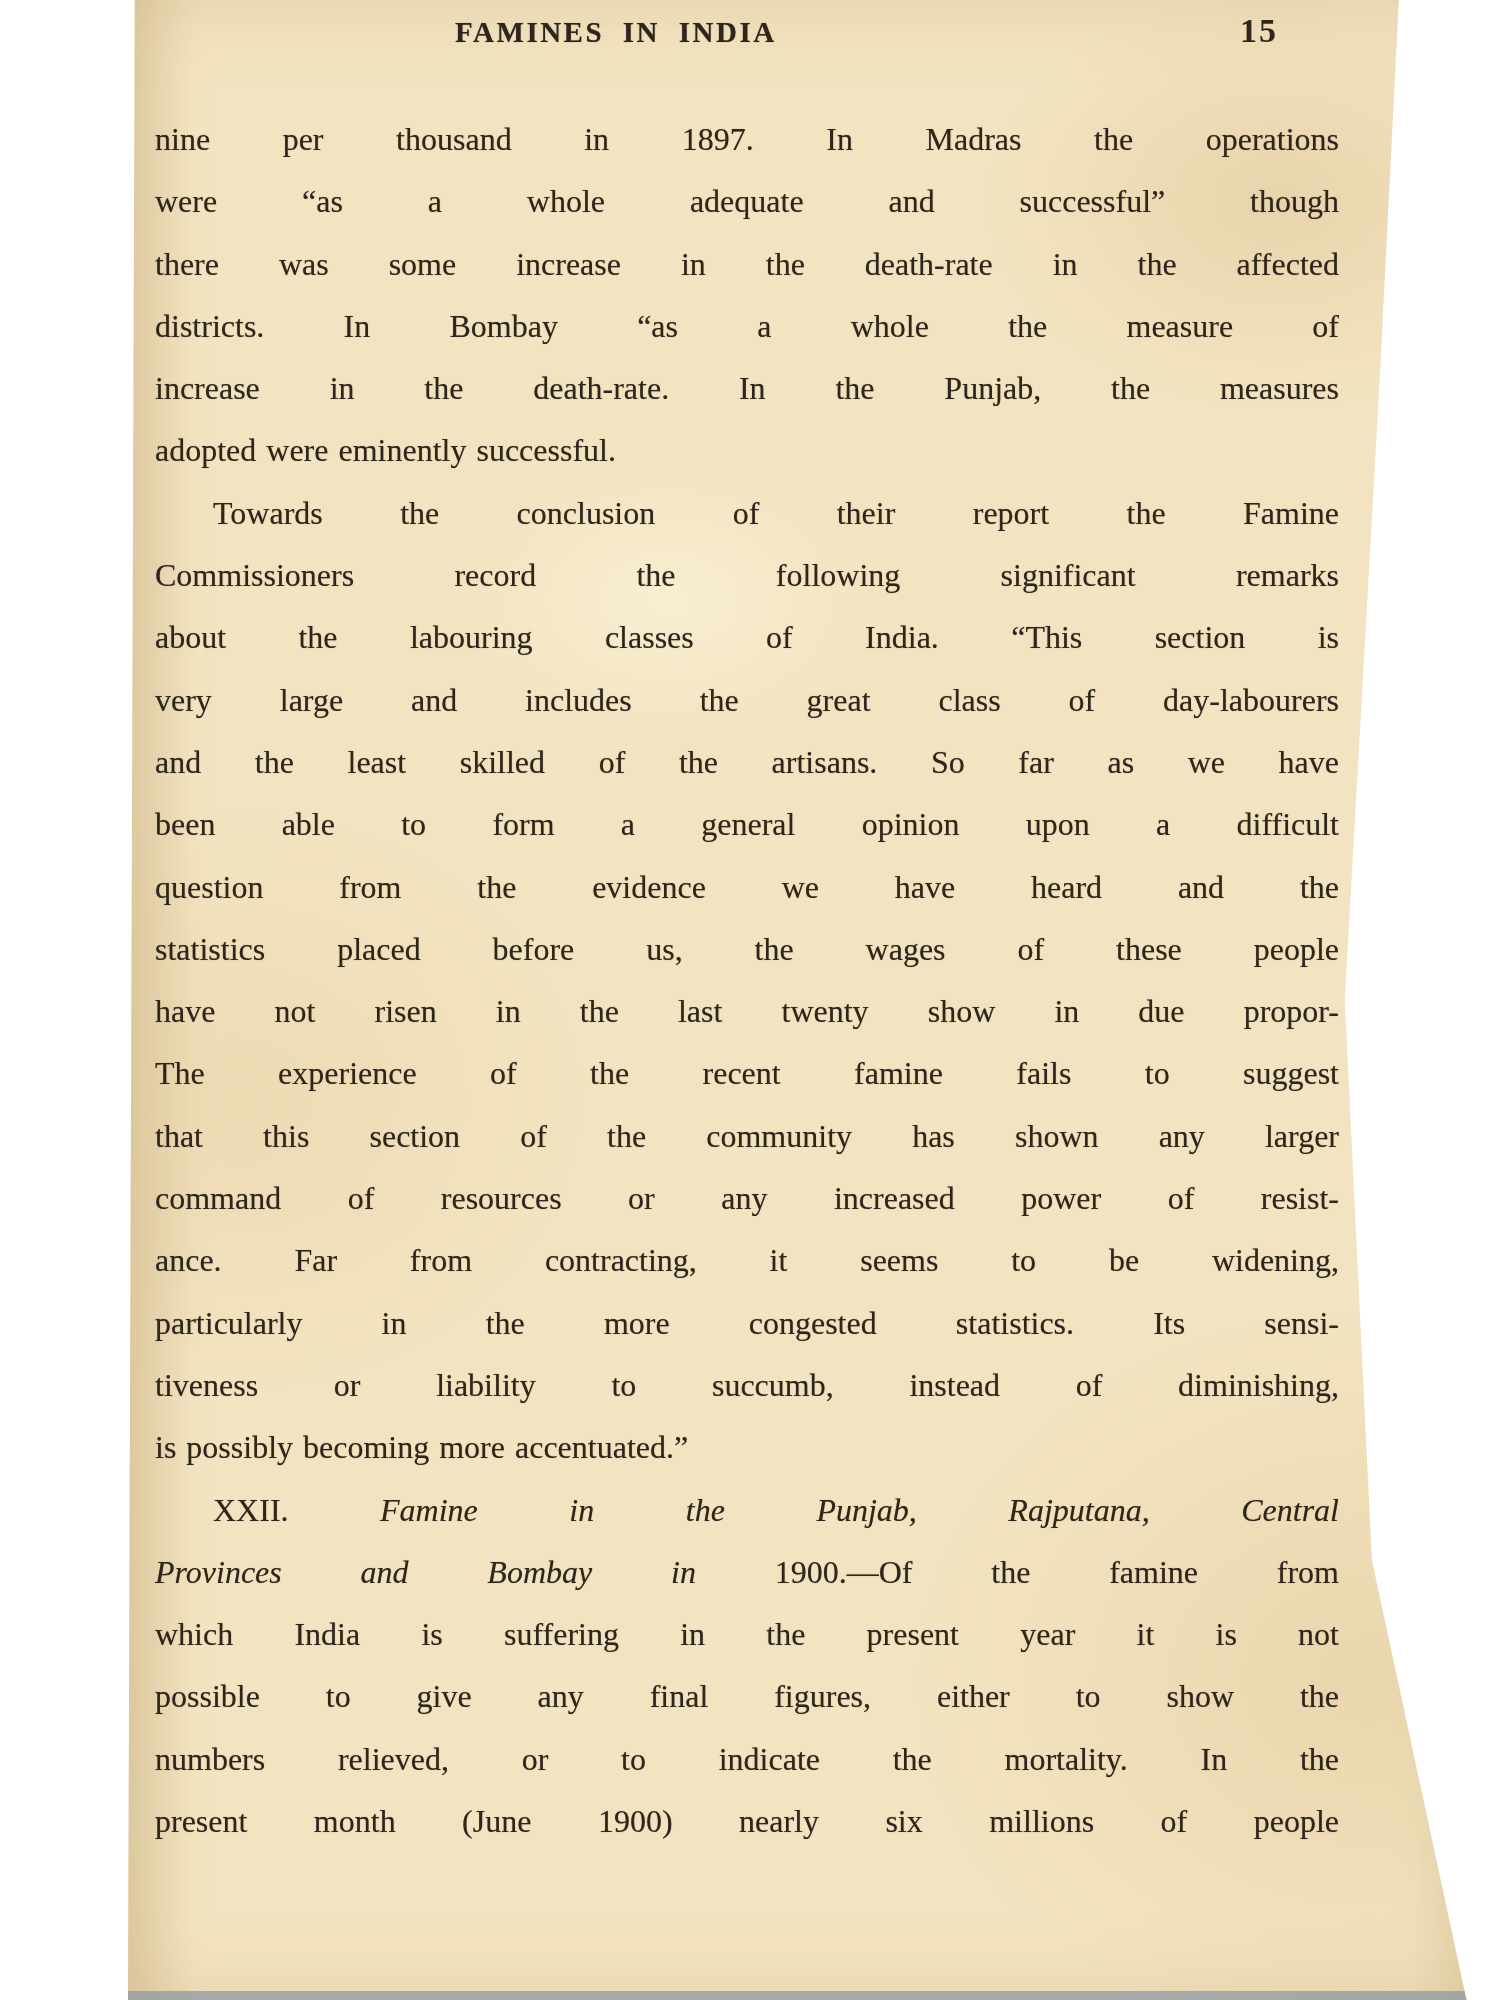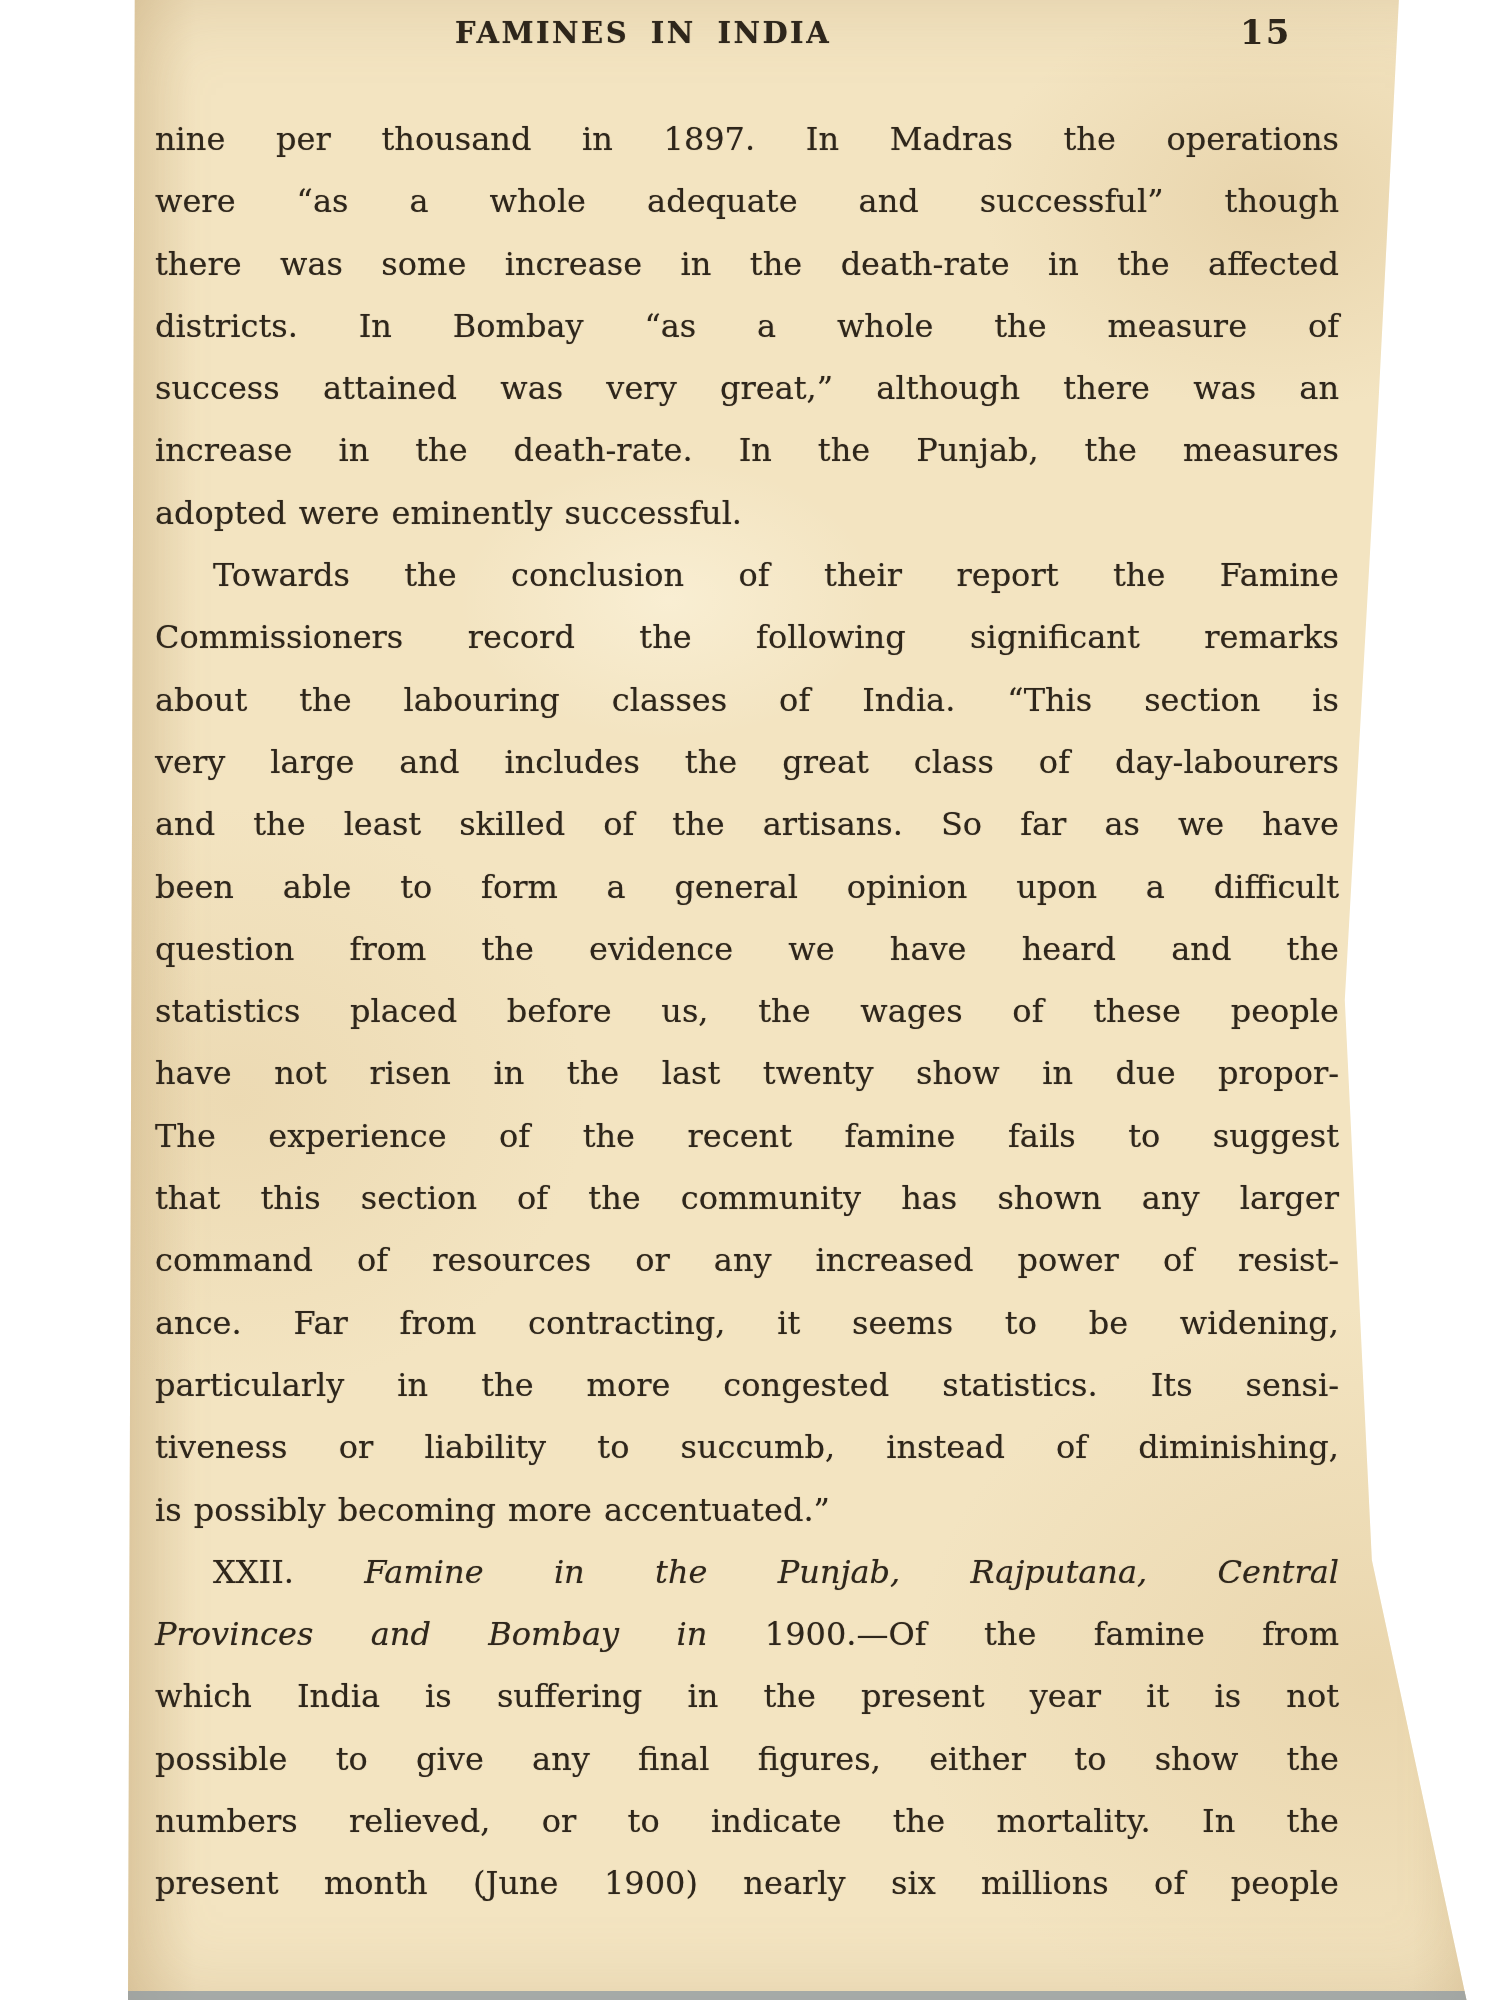--- a/index.html
+++ b/index.html
@@ -8,21 +8,21 @@
     --surround:#ffffff;
     --bottom-edge:#8d99a3;
   }
   html,body{margin:0;padding:0;}
   body{
     width:1500px;height:2000px;
     background:var(--surround);
     overflow:hidden;
     font-family:"DejaVu Serif","Liberation Serif",serif;
   }
-  .stage{position:relative;width:1500px;height:2000px;background:var(--surround);}
+  .stage{position:relative;width:1500px;height:2000px;background:var(--surround);font-family:Liberation Serif, serif;}
   .page{
     position:absolute;left:128px;top:0;width:1352px;height:2000px;
     background-color:var(--paper);
     background-image:
       radial-gradient(ellipse 420px 300px at 85% 10%, rgba(219,193,146,0.45), rgba(219,193,146,0) 70%),
       radial-gradient(ellipse 500px 420px at 8% 55%, rgba(226,203,158,0.40), rgba(226,203,158,0) 70%),
       radial-gradient(ellipse 640px 520px at 92% 84%, rgba(222,197,150,0.45), rgba(222,197,150,0) 72%),
       radial-gradient(ellipse 300px 200px at 40% 30%, rgba(255,248,228,0.5), rgba(255,248,228,0) 70%),
       linear-gradient(90deg, rgba(205,178,130,0.38), rgba(0,0,0,0) 5%, rgba(0,0,0,0) 95%, rgba(205,178,130,0.30));
     box-shadow:inset 0 0 80px rgba(172,140,92,0.28);
@@ -67,21 +67,20 @@
   <div class="page">
     <div class="running-header">
       <span class="header-title">FAMINES IN INDIA</span>
       <span class="page-number">15</span>
     </div>
     <div class="body-text" id="body-text">
         <div class="line"><span>nine per thousand in 1897. In Madras the operations</span></div>
         <div class="line"><span>were “as a whole adequate and successful” though</span></div>
         <div class="line"><span>there was some increase in the death-rate in the affected</span></div>
         <div class="line"><span>districts. In Bombay “as a whole the measure of</span></div>
-        <div class="line"><span>success attained was very great,” although there was an</span></div>
         <div class="line"><span>increase in the death-rate. In the Punjab, the measures</span></div>
         <div class="line last"><span>adopted were eminently successful.</span></div>
         <div class="line indent"><span>Towards the conclusion of their report the Famine</span></div>
         <div class="line"><span>Commissioners record the following significant remarks</span></div>
         <div class="line"><span>about the labouring classes of India. “This section is</span></div>
         <div class="line"><span>very large and includes the great class of day-labourers</span></div>
         <div class="line"><span>and the least skilled of the artisans. So far as we have</span></div>
         <div class="line"><span>been able to form a general opinion upon a difficult</span></div>
         <div class="line"><span>question from the evidence we have heard and the</span></div>
         <div class="line"><span>statistics placed before us, the wages of these people</span></div>

